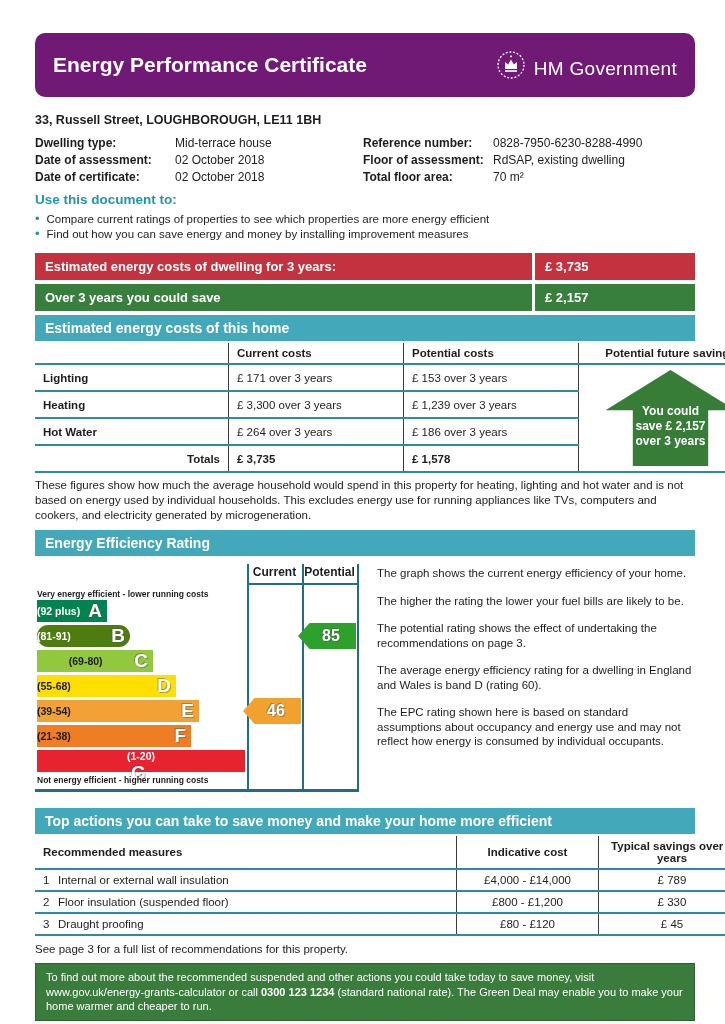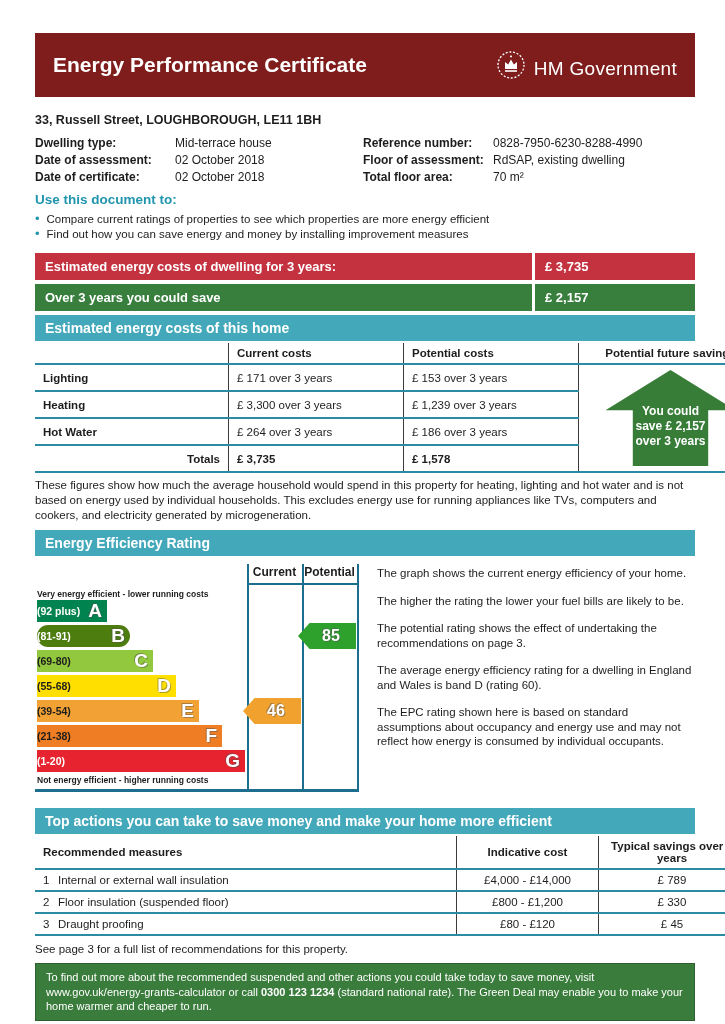--- a/index.html
+++ b/index.html
@@ -53,21 +53,21 @@
   .epc-head-rule{position:absolute;top:19px;left:213px;width:110px;height:2px;background:#1d6e8e;}
   .epc-top-label{position:absolute;top:25px;left:2px;font-size:8.5px;font-weight:bold;}
   .epc-bottom-label{position:absolute;top:211px;left:2px;font-size:8.5px;font-weight:bold;}
   .epc-bottom-rule{position:absolute;top:225px;left:0;width:324px;height:3px;background:#1d6e8e;}
   .band{position:absolute;left:2px;height:22px;display:flex;align-items:center;}
   .band .range{font-size:10.5px;font-weight:bold;flex:1;}
   .band .letter{font-size:19px;font-weight:bold;color:#fff;padding-right:5px;line-height:22px;
     text-shadow:-1px -1px 0 rgba(80,80,80,.45),1px 1px 0 rgba(80,80,80,.45);}
   .band.lighttext .range{color:#fff;}
   .b0{top:36px;width:70px;} .b1{top:61px;width:93px;} .b2{top:86px;width:116px;}
-  .b3{top:111px;width:139px;} .b4{top:136px;width:162px;} .b5{top:161px;width:185px;} .b6{top:186px;width:208px;}
+  .b3{top:111px;width:139px;} .b4{top:136px;width:162px;} .b5{top:161px;width:154px;} .b6{top:186px;width:208px;flex-direction:column;}
   .arrow{position:absolute;width:58px;height:26px;display:flex;align-items:center;justify-content:center;
     clip-path:polygon(0 50%,20% 0,100% 0,100% 100%,20% 100%);}
   .arrow span{color:#fff;font-size:16px;font-weight:bold;padding-left:8px;
     text-shadow:-1px -1px 0 rgba(80,80,80,.45),1px 1px 0 rgba(80,80,80,.45);}
   .arrow-current{top:134px;left:208px;}
   .arrow-potential{top:59px;left:263px;}
 
   .rating-text{flex:1;font-size:11.5px;line-height:14.5px;padding-top:2px;}
   .rating-text p{margin:0 0 13px;}
 
@@ -83,21 +83,21 @@
   .footer-box{color:#fff;font-size:11px;line-height:14.5px;padding:6px 10px;border:1px solid #2d5f2f;box-sizing:border-box;}
   .footer-box b{font-weight:bold;}
   .page-num{text-align:right;font-size:10px;color:#333;margin-top:2px;}
 </style>
 </head>
 <body>
 
 <div class="page">
   <div class="content">
 
-    <div class="banner" style="background-color: #7f1d1d;">
+    <div class="banner" style="background-color: #701a75; border-radius: 10px;">
       <div class="banner-title">Energy Performance Certificate</div>
       <div class="gov-logo">
         <svg width="30" height="30" viewBox="0 0 30 30">
           <circle cx="15" cy="15" r="13" fill="none" stroke="#ffffff" stroke-width="1.3" stroke-dasharray="2 1.7"></circle>
           <path d="M14 6.4 h2 M15 5.4 v2" stroke="#ffffff" stroke-width="1"></path>
           <path d="M9 19 V12 l3.2 2.6 L15 9.5 l2.8 5.1 L21 12 v7 z" fill="#ffffff"></path>
           <rect x="9" y="20.2" width="12" height="1.6" fill="#ffffff"></rect>
         </svg>
         <span>HM Government</span>
       </div>
@@ -194,21 +194,21 @@
         <div class="epc-top-label">Very energy efficient - lower running costs</div>
 
         <div class="band b0 lighttext" style="background-color: rgb(0, 131, 78);">
           <span class="range">(92 plus)</span>
           <span class="letter">A</span>
         </div>
         <div class="band b1 lighttext" style="background-color: #4d7c0f; border-radius: 11px;">
           <span class="range">(81-91)</span>
           <span class="letter">B</span>
         </div>
-        <div class="band b2" style="background-color: rgb(146, 200, 62);">
+        <div class="band b2" style="background-color: rgb(146, 200, 62); text-align: center;">
           <span class="range">(69-80)</span>
           <span class="letter">C</span>
         </div>
         <div class="band b3" style="background-color: rgb(255, 223, 0);">
           <span class="range">(55-68)</span>
           <span class="letter">D</span>
         </div>
         <div class="band b4" style="background-color: rgb(242, 162, 52);">
           <span class="range">(39-54)</span>
           <span class="letter">E</span>

